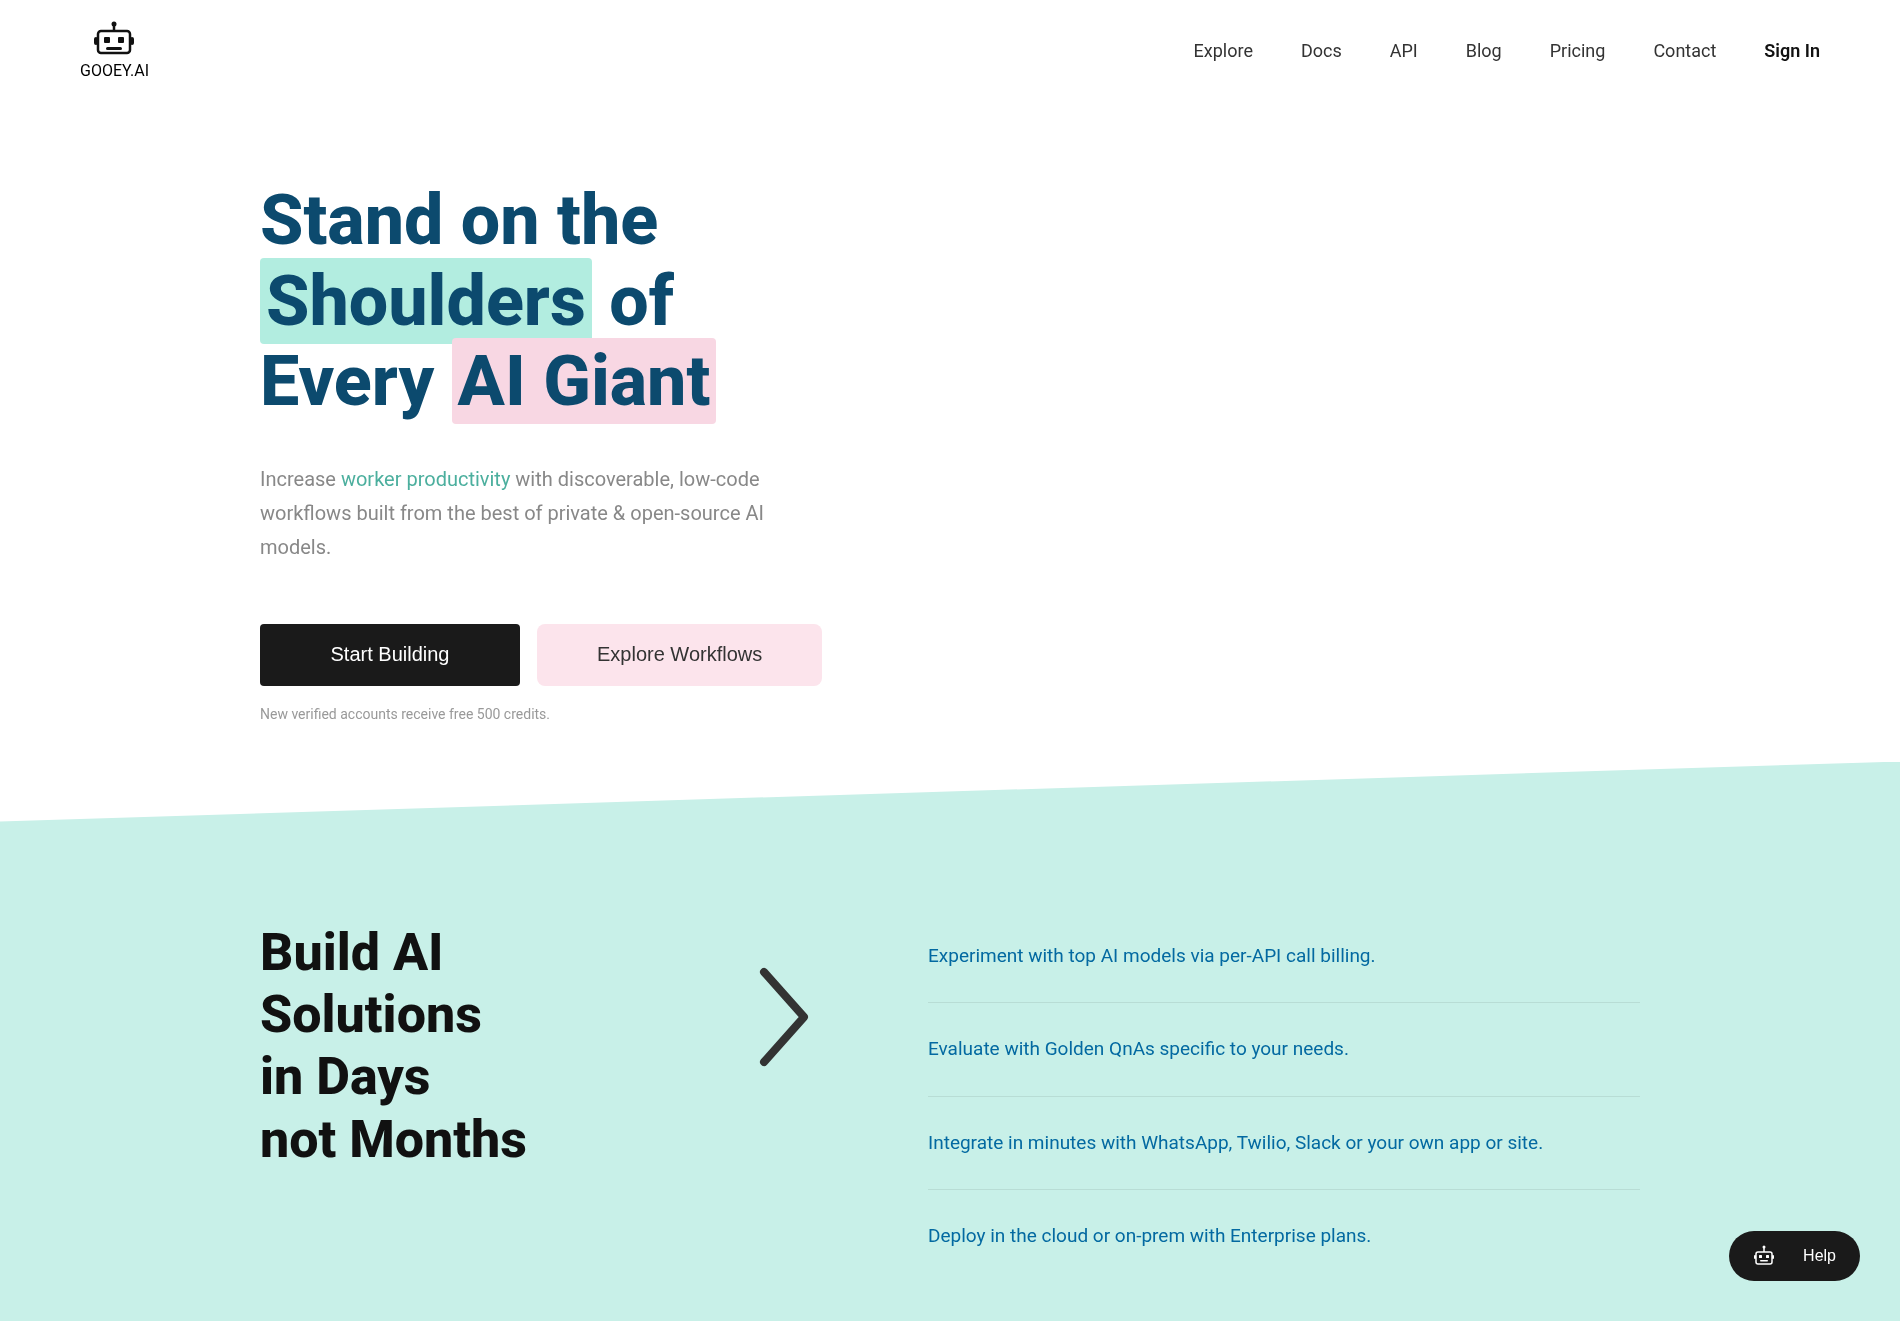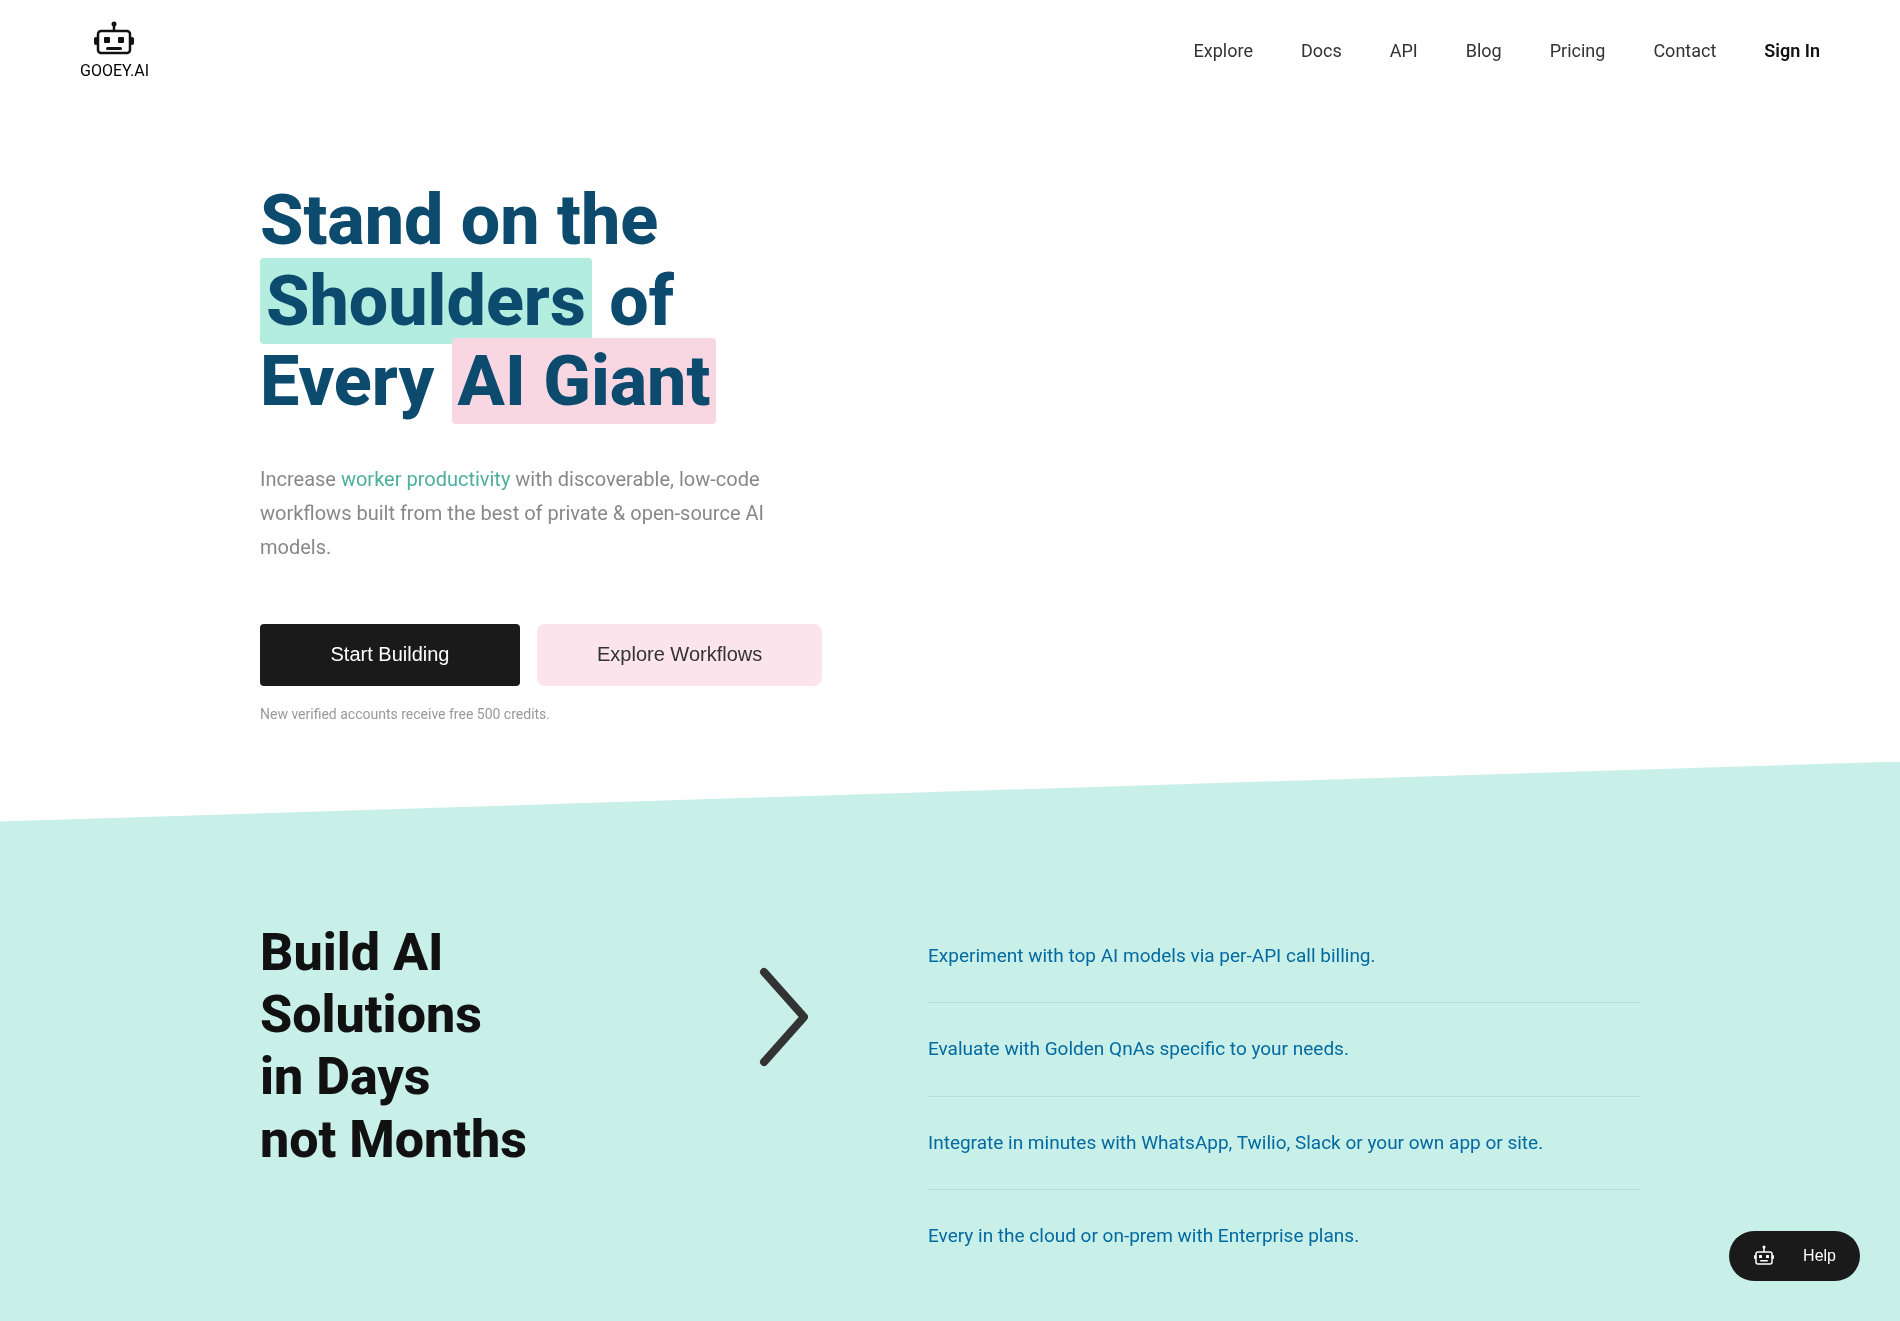--- a/index.html
+++ b/index.html
@@ -288,21 +288,21 @@
       <div class="teal-chevron">
         <svg width="70" height="110" viewBox="0 0 70 110" fill="none" xmlns="http://www.w3.org/2000/svg">
           <polyline points="15,10 55,55 15,100" stroke="#333" stroke-width="8" stroke-linecap="round" stroke-linejoin="round" fill="none"></polyline>
         </svg>
       </div>
 
       <div class="teal-right">
         <div class="feature-item">Experiment with top AI models via per-API call billing.</div>
         <div class="feature-item">Evaluate with Golden QnAs specific to your needs.</div>
         <div class="feature-item">Integrate in minutes with WhatsApp, Twilio, Slack or your own app or site.</div>
-        <div class="feature-item">Every in the cloud or on-prem with Enterprise plans.</div>
+        <div class="feature-item">Deploy in the cloud or on-prem with Enterprise plans.</div>
       </div>
     </div>
   </div>
 </div>
 
 <button class="help-btn">
   <svg class="help-robot-icon" viewBox="0 0 22 22" fill="none" xmlns="http://www.w3.org/2000/svg">
     <rect x="3" y="7" width="16" height="12" rx="2" fill="none" stroke="#fff" stroke-width="1.5"></rect>
     <rect x="6" y="10" width="3" height="3" rx="0.5" fill="#fff"></rect>
     <rect x="13" y="10" width="3" height="3" rx="0.5" fill="#fff"></rect>

